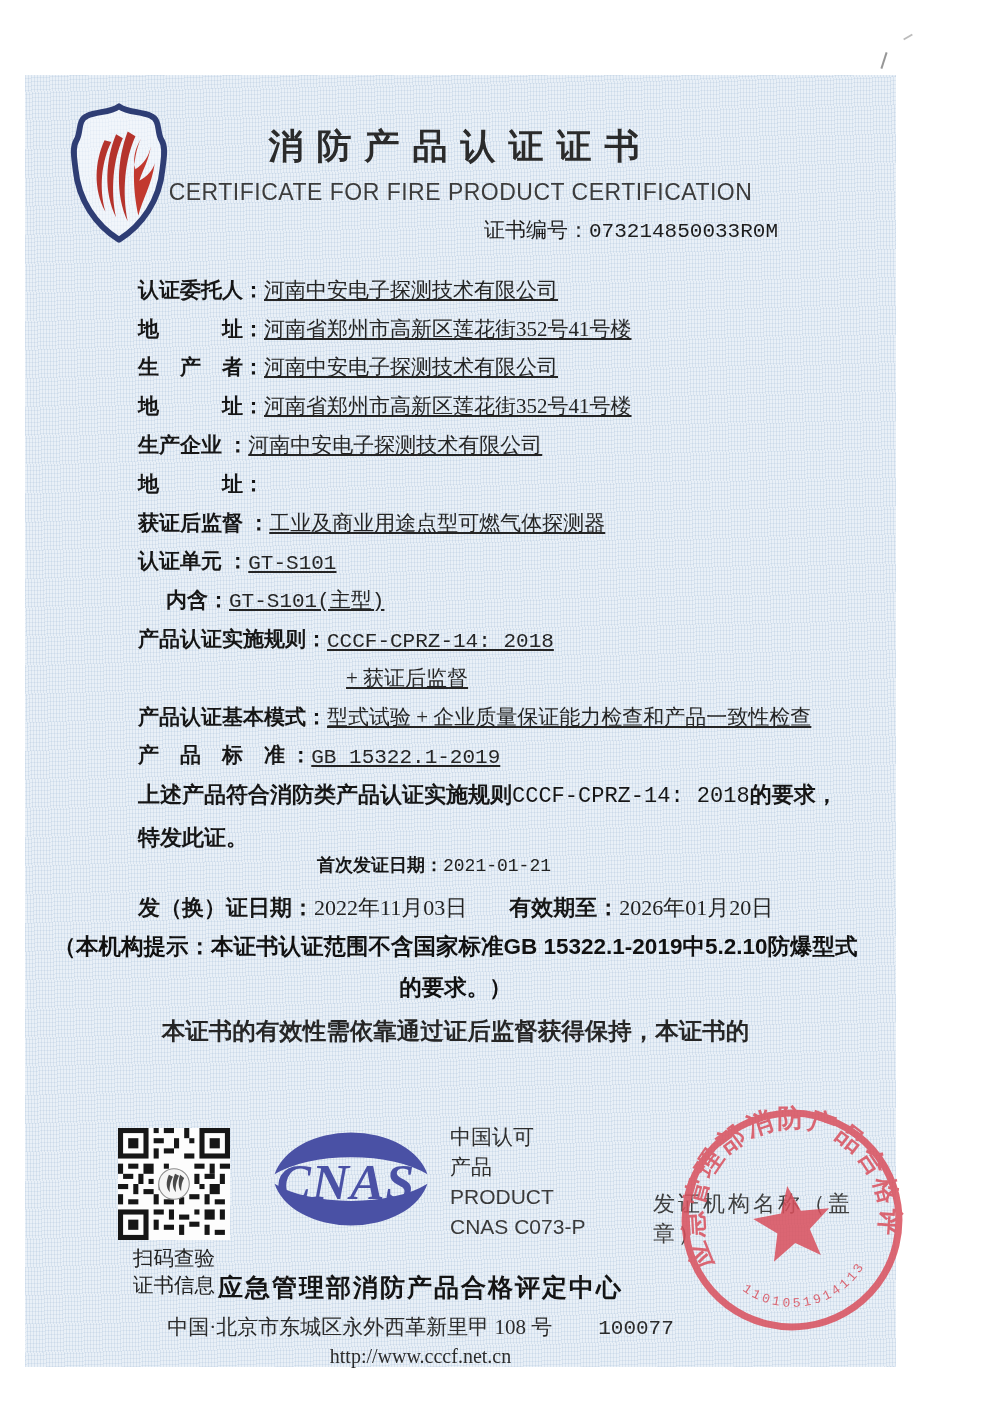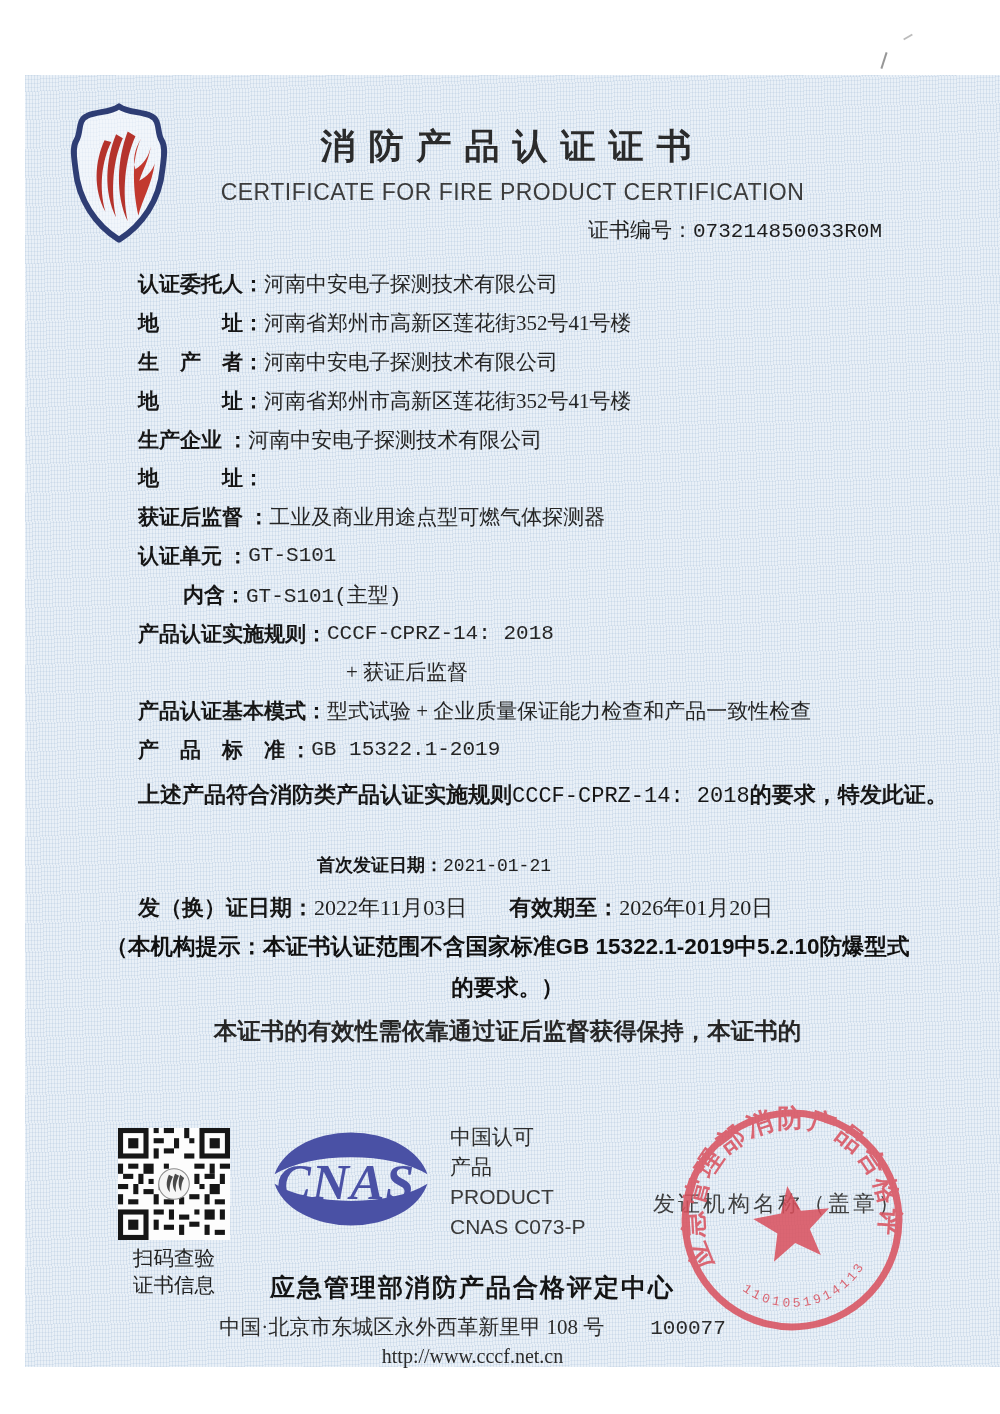--- a/index.html
+++ b/index.html
@@ -1,36 +1,36 @@
 <!DOCTYPE html>
 <html><head>
 <meta charset="utf-8">
 <style>
   html,body{margin:0;padding:0;background:#ffffff;}
   body{width:1000px;height:1414px;position:relative;overflow:hidden;
        font-family:"Liberation Serif","DejaVu Serif",serif;color:#222;}
-  .sheet{position:absolute;left:25px;top:75px;width:975px;height:1292px;
+  .sheet{position:absolute;left:25px;top:75px;width:871px;height:1292px;
          background-color:#e9f0f7;
          background-image:
            repeating-linear-gradient(88deg, rgba(120,155,195,.16) 0 1px, rgba(255,255,255,0) 1px 3px),
            repeating-linear-gradient(-3deg, rgba(120,155,195,.12) 0 1px, rgba(255,255,255,0) 1px 4px);
          }
   .abs{position:absolute;}
   .logo{left:36px;top:22px;width:116px;height:152px;}
   .title{left:0;right:0;top:48px;text-align:center;font-size:35px;font-weight:700;
          letter-spacing:13px;color:#2b2b2b;}
   .subtitle{left:0;right:0;top:104px;text-align:center;font-size:23px;color:#3c3c3c;
             font-family:"Liberation Sans","DejaVu Sans",sans-serif;letter-spacing:.5px;}
   .certno{right:118px;top:141px;font-size:21px;color:#1d1d1d;}
   .mono{font-family:"Liberation Mono","DejaVu Sans Mono",monospace;}
   .fields{left:113px;top:190px;right:28px;}
-  .row{height:38.8px;display:flex;align-items:center;font-size:21px;white-space:pre;}
+  .row{height:38.8px;display:flex;align-items:flex-end;font-size:21px;white-space:pre;}
   .row .lbl{font-weight:700;color:#161616;}
-  .row .val{color:#252525;}
-  .row.indent-1{padding-left:45px;}
+  .row .val{color:#252525;text-decoration:underline;}
+  .row.indent-1{padding-left:28px;}
   .row.indent-2{padding-left:208px;}
   .statement{left:113px;top:699px;right:40px;font-size:22px;line-height:41px;
              font-weight:700;color:#161616;}
   .statement .code{font-weight:400;}
   .first-issue{left:292px;top:778px;font-size:18px;}
   .first-issue .lbl,.reissue .lbl{font-weight:700;color:#161616;}
   .reissue{left:113px;top:818px;font-size:22px;}
   .reissue .gap{display:inline-block;width:42px;}
   .notice{left:0;right:10px;top:851px;text-align:center;font-size:22.5px;line-height:41px;
           font-weight:700;color:#111;font-family:"Liberation Sans","DejaVu Sans",sans-serif;}

